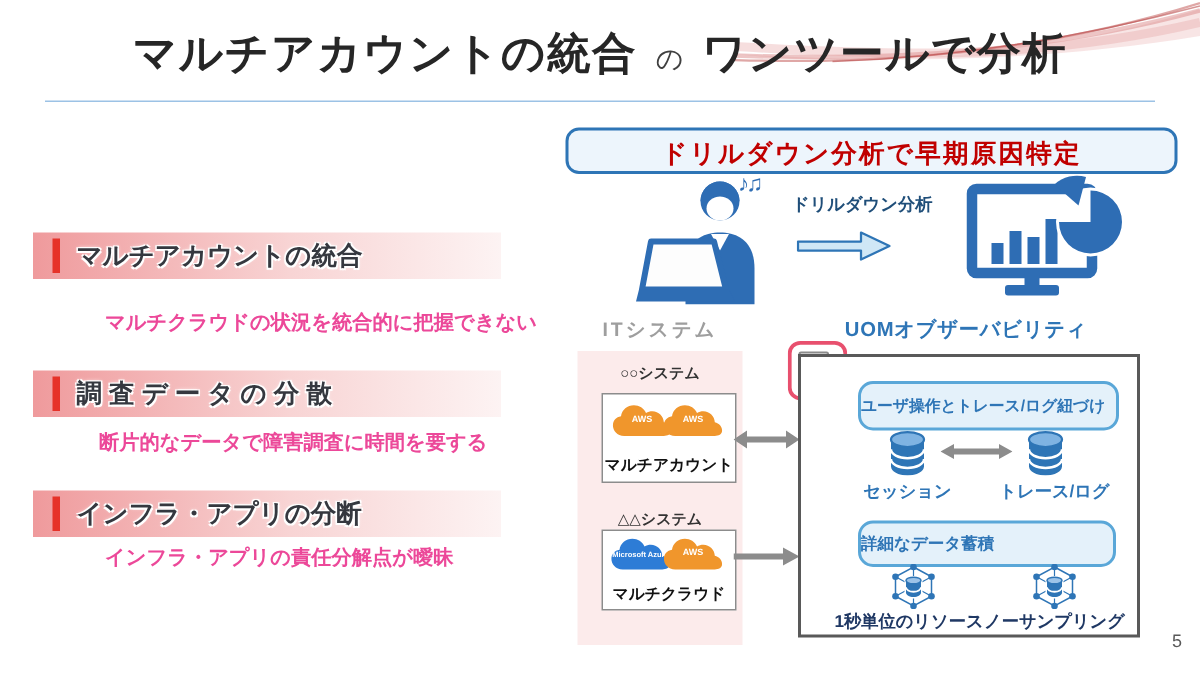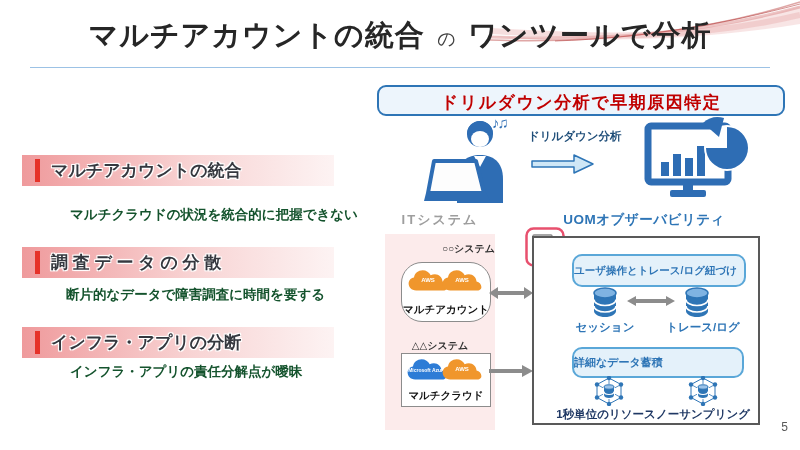--- a/index.html
+++ b/index.html
@@ -18,21 +18,21 @@
   
   .problem-box{
     left:22px;width:312px;height:31px;display:flex;align-items:center;
     background:linear-gradient(to right,#ef9a9c 0%,#f8d4d4 55%,#fdf3f3 100%);
   }
   .problem-bar{width:5px;height:23px;background:#e63229;margin-left:13px;flex:0 0 auto;}
   .problem-heading{
     margin-left:11px;font-size:17px;font-weight:bold;color:#35383f;white-space:nowrap;
     text-shadow:-1px -1px 0 #fff,1px -1px 0 #fff,-1px 1px 0 #fff,1px 1px 0 #fff,0 0 3px #fff;
   }
-  .problem-desc{font-size:13.5px;font-weight:bold;color:#14532d;white-space:nowrap;}
+  .problem-desc{font-size:13.5px;font-weight:bold;color:#ec4899;white-space:nowrap;}
 
   
   .banner{
     left:377px;top:85px;width:404px;height:27px;border:2px solid #2e75b6;border-radius:9px;
     background:#edf5fc;display:flex;align-items:flex-end;justify-content:center;
   }
   .banner-text{font-size:17px;font-weight:bold;color:#c00000;letter-spacing:1.5px;white-space:nowrap;}
 
   .arrow-label{left:528px;top:129px;width:100px;font-size:11.5px;font-weight:bold;color:#1f4e79;white-space:nowrap;}
   .music-notes{left:492px;top:114px;font-size:15px;font-weight:bold;color:#2e6db4;letter-spacing:-2px;}
@@ -129,22 +129,22 @@
     <rect x="40" y="66" width="10" height="8" fill="#2e6db4"></rect>
     <rect x="27" y="74" width="36" height="7" rx="2" fill="#2e6db4"></rect>
     <circle cx="84" cy="32" r="23" fill="#fff"></circle>
     <path d="M84,32 L84,11 A21,21 0 1 1 63,32 Z" fill="#2e6db4"></path>
     <path d="M76,21 L60,7 A22,22 0 0 1 81,2 Z" fill="#2e6db4"></path>
   </svg>
 
   <div class="abs it-panel"></div>
   <div class="abs it-title">ITシステム</div>
 
-  <div class="abs sys-label" style="top:242px;text-align:right;">○○システム</div>
-  <div class="abs sys-box" style="top:262px;height:58px;border-radius:21px;">
+  <div class="abs sys-label" style="top:242px;">○○システム</div>
+  <div class="abs sys-box" style="top:262px;height:58px;">
     <div class="cloud" style="left:3px;top:5px;">
       <svg width="46" height="28" viewBox="0 0 40 26">
           <path d="M9,21 C4.5,21 2,17.5 2,14.5 C2,11.5 4,9.2 7,8.8 C7.5,4.8 11,2 15,2 C18.3,2 21.2,3.9 22.5,6.8 C23.6,6.1 25,5.7 26.4,5.7 C30.3,5.7 33.4,8.8 33.5,12.6 C36.2,13.2 38,15.3 38,17.7 C38,20.3 35.8,21 33.5,21 Z" fill="#f0962c"></path>
         </svg>
       <div class="cloud-label aws">AWS</div>
     </div>
     <div class="cloud" style="left:37px;top:5px;">
       <svg width="46" height="28" viewBox="0 0 40 26">
           <path d="M9,21 C4.5,21 2,17.5 2,14.5 C2,11.5 4,9.2 7,8.8 C7.5,4.8 11,2 15,2 C18.3,2 21.2,3.9 22.5,6.8 C23.6,6.1 25,5.7 26.4,5.7 C30.3,5.7 33.4,8.8 33.5,12.6 C36.2,13.2 38,15.3 38,17.7 C38,20.3 35.8,21 33.5,21 Z" fill="#f0962c"></path>
         </svg>

